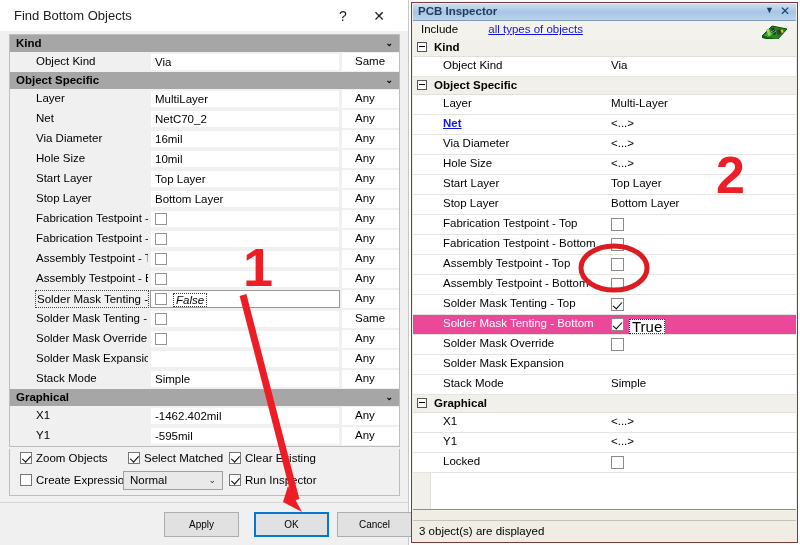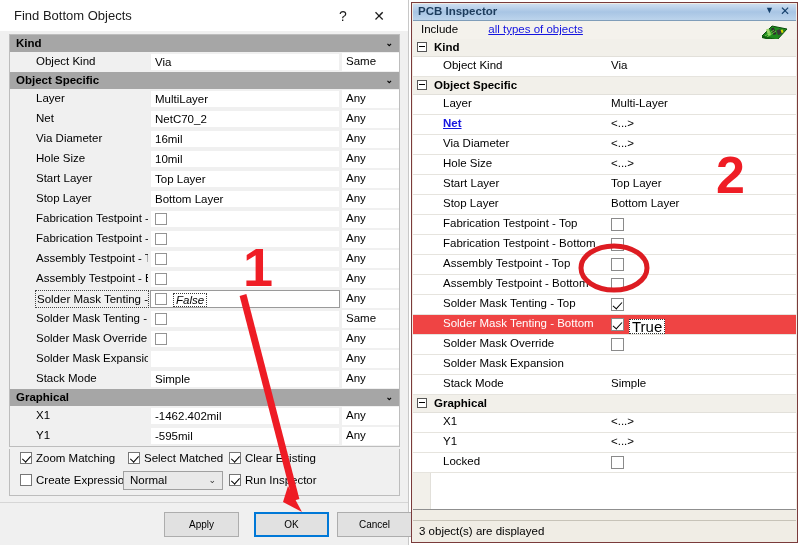--- a/index.html
+++ b/index.html
@@ -66,21 +66,21 @@
     overflow:hidden;white-space:nowrap;font-size:11.5px;color:#000;
   }
   .prow .val{
     position:absolute;left:140px;top:1px;width:190px;height:18px;
     background:#ffffff;border:1px solid #f0f0f0;box-sizing:border-box;
     padding-left:4px;line-height:16px;font-size:11.5px;overflow:hidden;white-space:nowrap;
   }
   .prow .opt{
     position:absolute;left:332px;top:1px;width:58px;height:18px;
     background:#ffffff;box-sizing:border-box;
-    padding-left:4px;line-height:16px;font-size:11.5px;
+    padding-left:13px;line-height:16px;font-size:11.5px;
   }
   
   .cbx{
     position:absolute;left:4px;top:2px;width:12px;height:12px;
     border:1px solid #949494;background:#fff;box-sizing:border-box;
   }
   .prow.sel .lbl{
     border:1px dotted #444;left:25px;top:1px;height:18px;line-height:16px;
     padding-left:1px;box-sizing:border-box;width:114px;
   }
@@ -182,21 +182,21 @@
   .irow .lbl a{color:#1414e0;text-decoration:underline;font-weight:bold;}
   .irow .val{position:absolute;left:198px;top:2px;}
   .irow .icbx{
     position:absolute;left:198px;top:3px;width:13px;height:13px;
     border:1px solid #8a8a8a;background:#fff;box-sizing:border-box;
   }
   .irow .icbx.on:after{
     content:"";position:absolute;left:3px;top:1px;width:4px;height:8px;
     border:solid #000;border-width:0 1.8px 1.8px 0;transform:rotate(42deg);
   }
-  .irow.hl{background:#ef4444;color:#fff;}
+  .irow.hl{background:#ec4899;color:#fff;}
   .irow.hl .lbl{color:#fff;}
   .irow .inpval{
     position:absolute;left:216px;top:4px;height:15px;
     border:1px dotted #333;background:#fff;color:#000;box-sizing:border-box;
     padding:0 2px;line-height:14px;font-size:15px;min-width:26px;
   }
   .ileft-gutter{
     position:absolute;left:0;top:0;width:17px;height:100%;background:#f2f0ea;
     border-right:1px solid #e2e0da;
   }
@@ -334,21 +334,21 @@
         <div class="prow">
           <div class="lbl">Y1</div>
           <div class="val"><span>-595mil</span></div>
           <div class="opt">Any</div>
         </div>
         <div class="prow"></div>
       </div>
 
     <div class="optsarea">
       <div class="ck on" style="left:10px;top:3px;">
-        <span class="box"></span><span>Zoom Matching</span>
+        <span class="box"></span><span>Zoom Objects</span>
       </div>
       <div class="ck on" style="left:118px;top:3px;">
         <span class="box"></span><span>Select Matched</span>
       </div>
       <div class="ck on" style="left:219px;top:3px;">
         <span class="box"></span><span>Clear Existing</span>
       </div>
       <div class="ck" style="left:10px;top:25px;">
         <span class="box"></span><span>Create Expression</span>
       </div>

